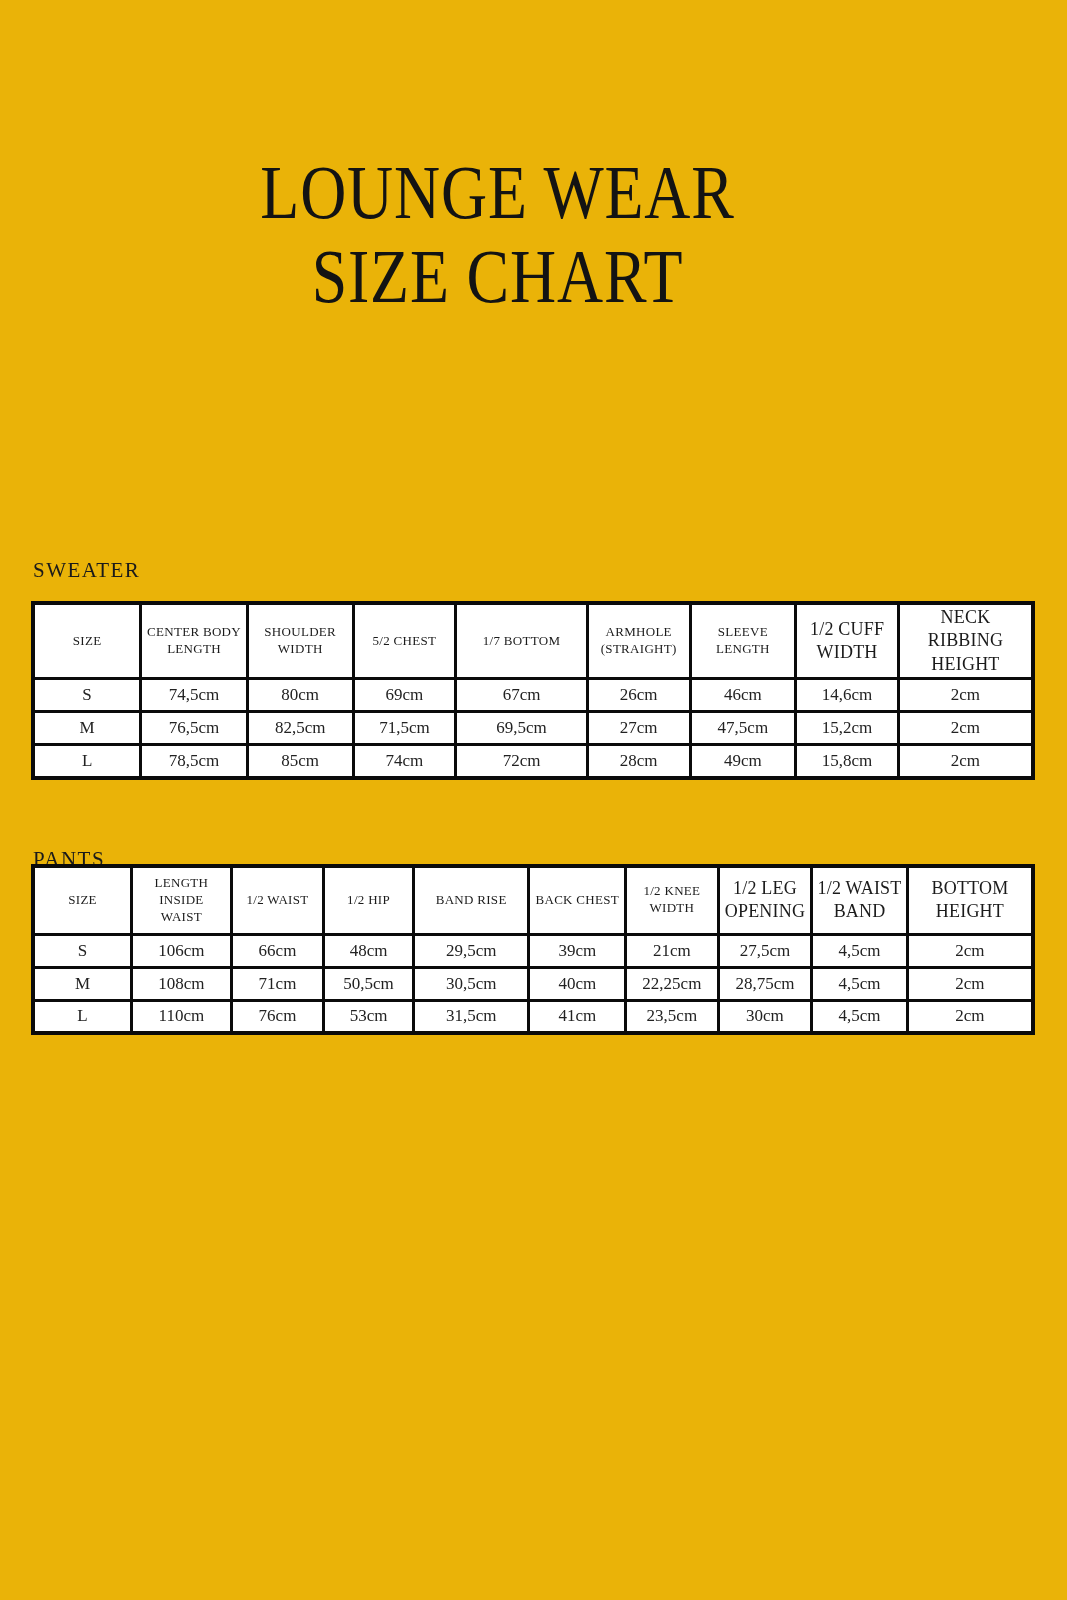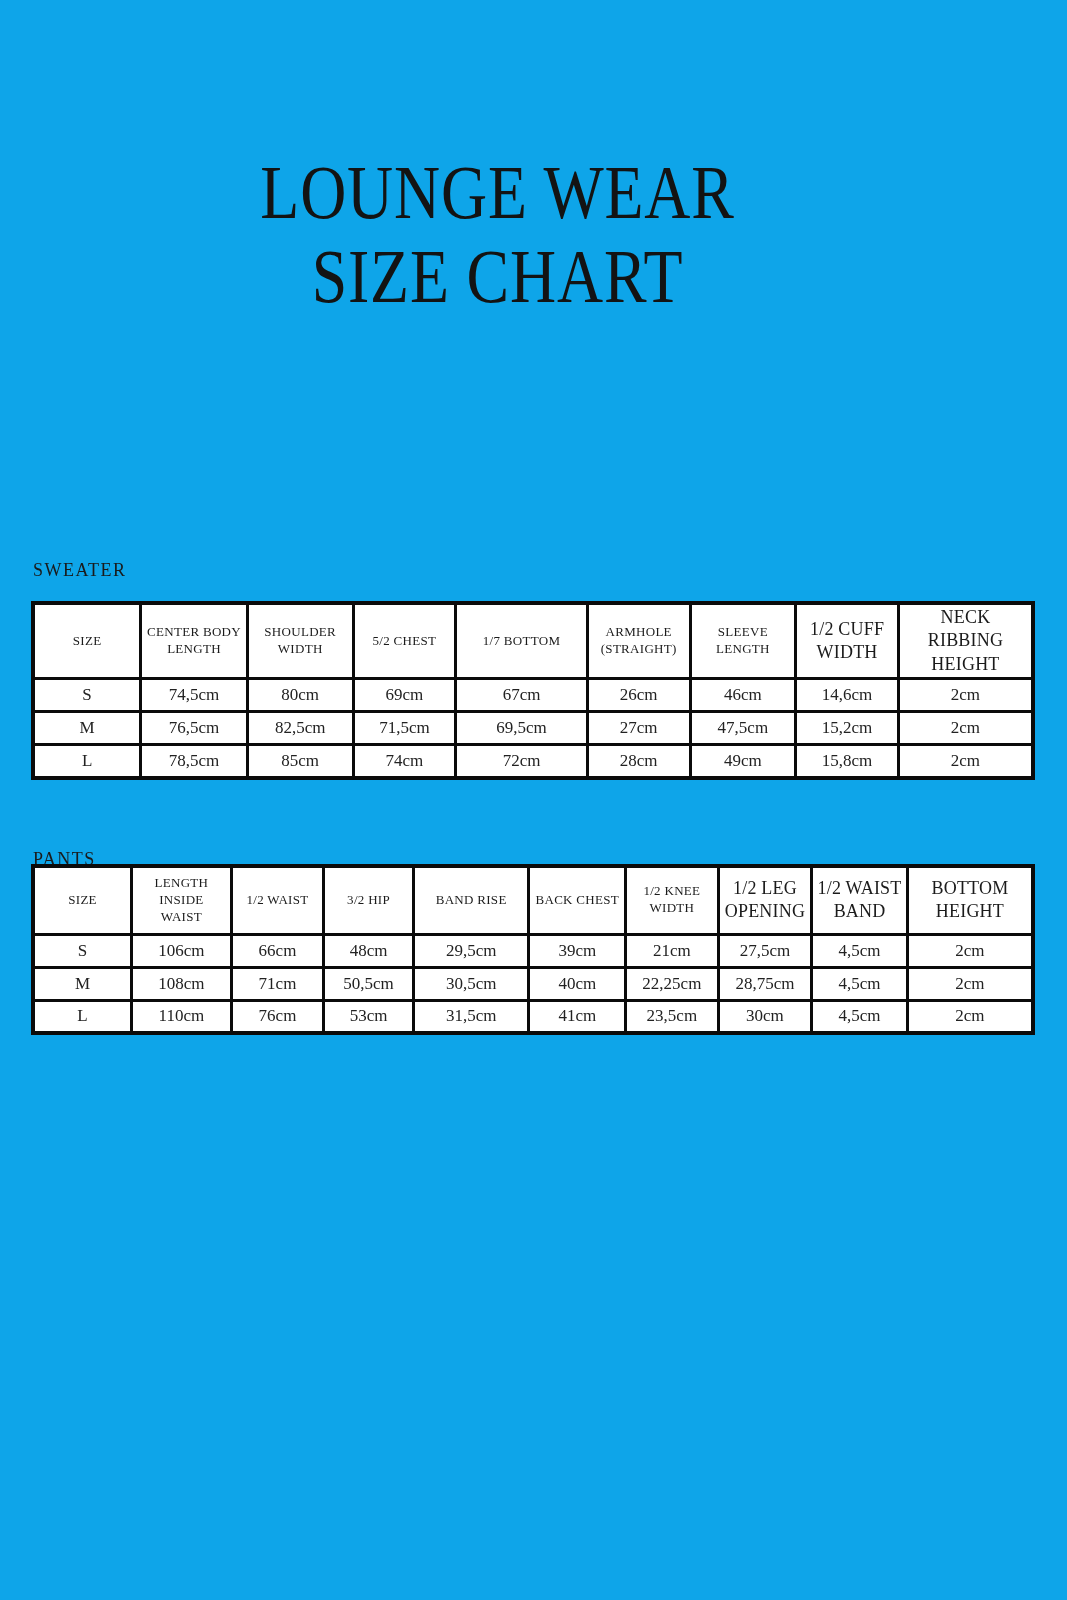--- a/index.html
+++ b/index.html
@@ -1,42 +1,42 @@
 <!DOCTYPE html>
 <html><head>
 <meta charset="utf-8">
 <style>
   * { margin: 0; padding: 0; box-sizing: border-box; }
   html, body { background: #ffffff; }
   .page {
     position: relative;
     width: 1067px;
     height: 1600px;
-    background: #0ea5e9;
+    background: #eab308;
     font-family: "Liberation Serif", serif;
     color: #161616;
     overflow: hidden;
   }
   .title {
     position: absolute;
     top: 150px;
     left: 0;
     width: 100%;
     text-align: center;
     font-size: 76px;
     line-height: 84px;
     font-weight: 400;
     letter-spacing: 1px;
     color: #131313;
     transform: translateX(-36px) scaleX(0.84);
   }
   .section-label {
     position: absolute;
     left: 33px;
-    font-size: 18px;
+    font-size: 21px;
     line-height: 30px;
     letter-spacing: 1.5px;
     color: #1a1a1a;
     font-weight: 400;
   }
   #sweater-label { top: 555px; }
   #pants-label   { top: 844px; }
 
   table {
     position: absolute;
@@ -152,21 +152,21 @@
   </table>
 
   <h2 class="section-label" id="pants-label">PANTS</h2>
 
   <table id="pants-table">
     <thead>
       <tr>
           <th>SIZE</th>
           <th>LENGTH<br>INSIDE<br>WAIST</th>
           <th>1/2 WAIST</th>
-          <th>3/2 HIP</th>
+          <th>1/2 HIP</th>
           <th>BAND RISE</th>
           <th>BACK CHEST</th>
           <th>1/2 KNEE<br>WIDTH</th>
           <th class="big">1/2 LEG<br>OPENING</th>
           <th class="big">1/2 WAIST<br>BAND</th>
           <th class="big">BOTTOM<br>HEIGHT</th>
         </tr>
     </thead>
     <tbody>
         <tr>

